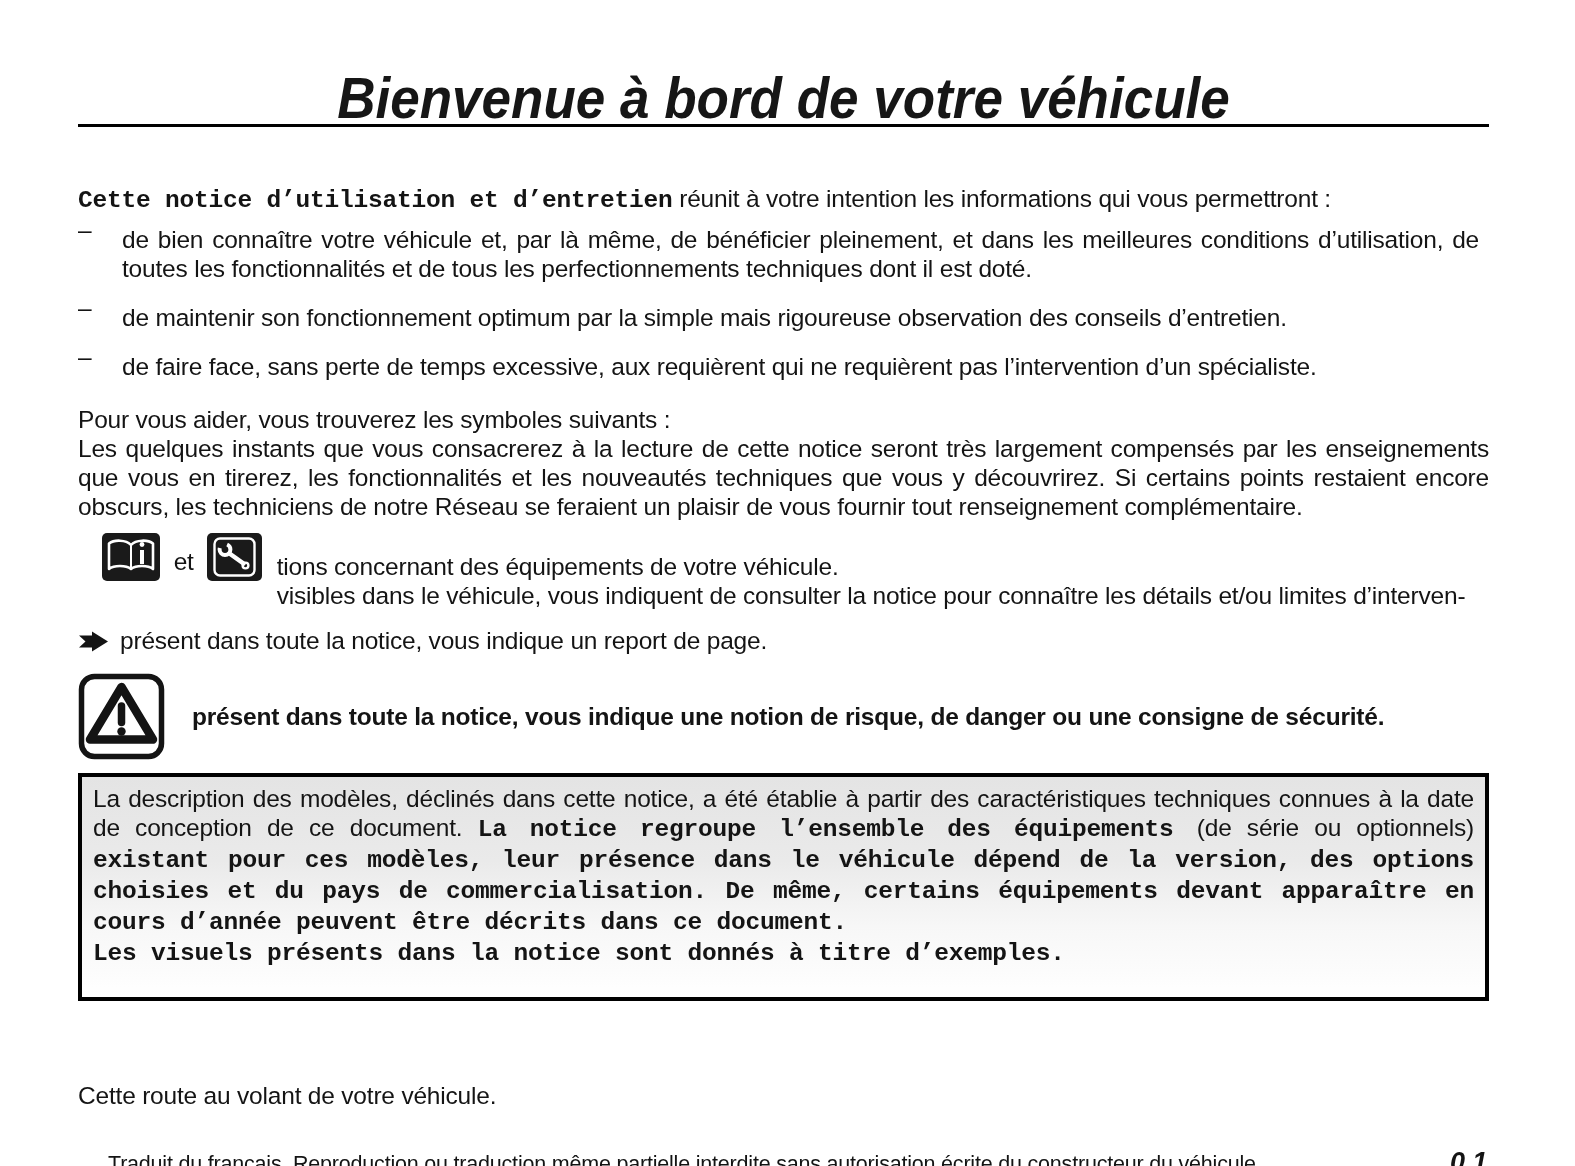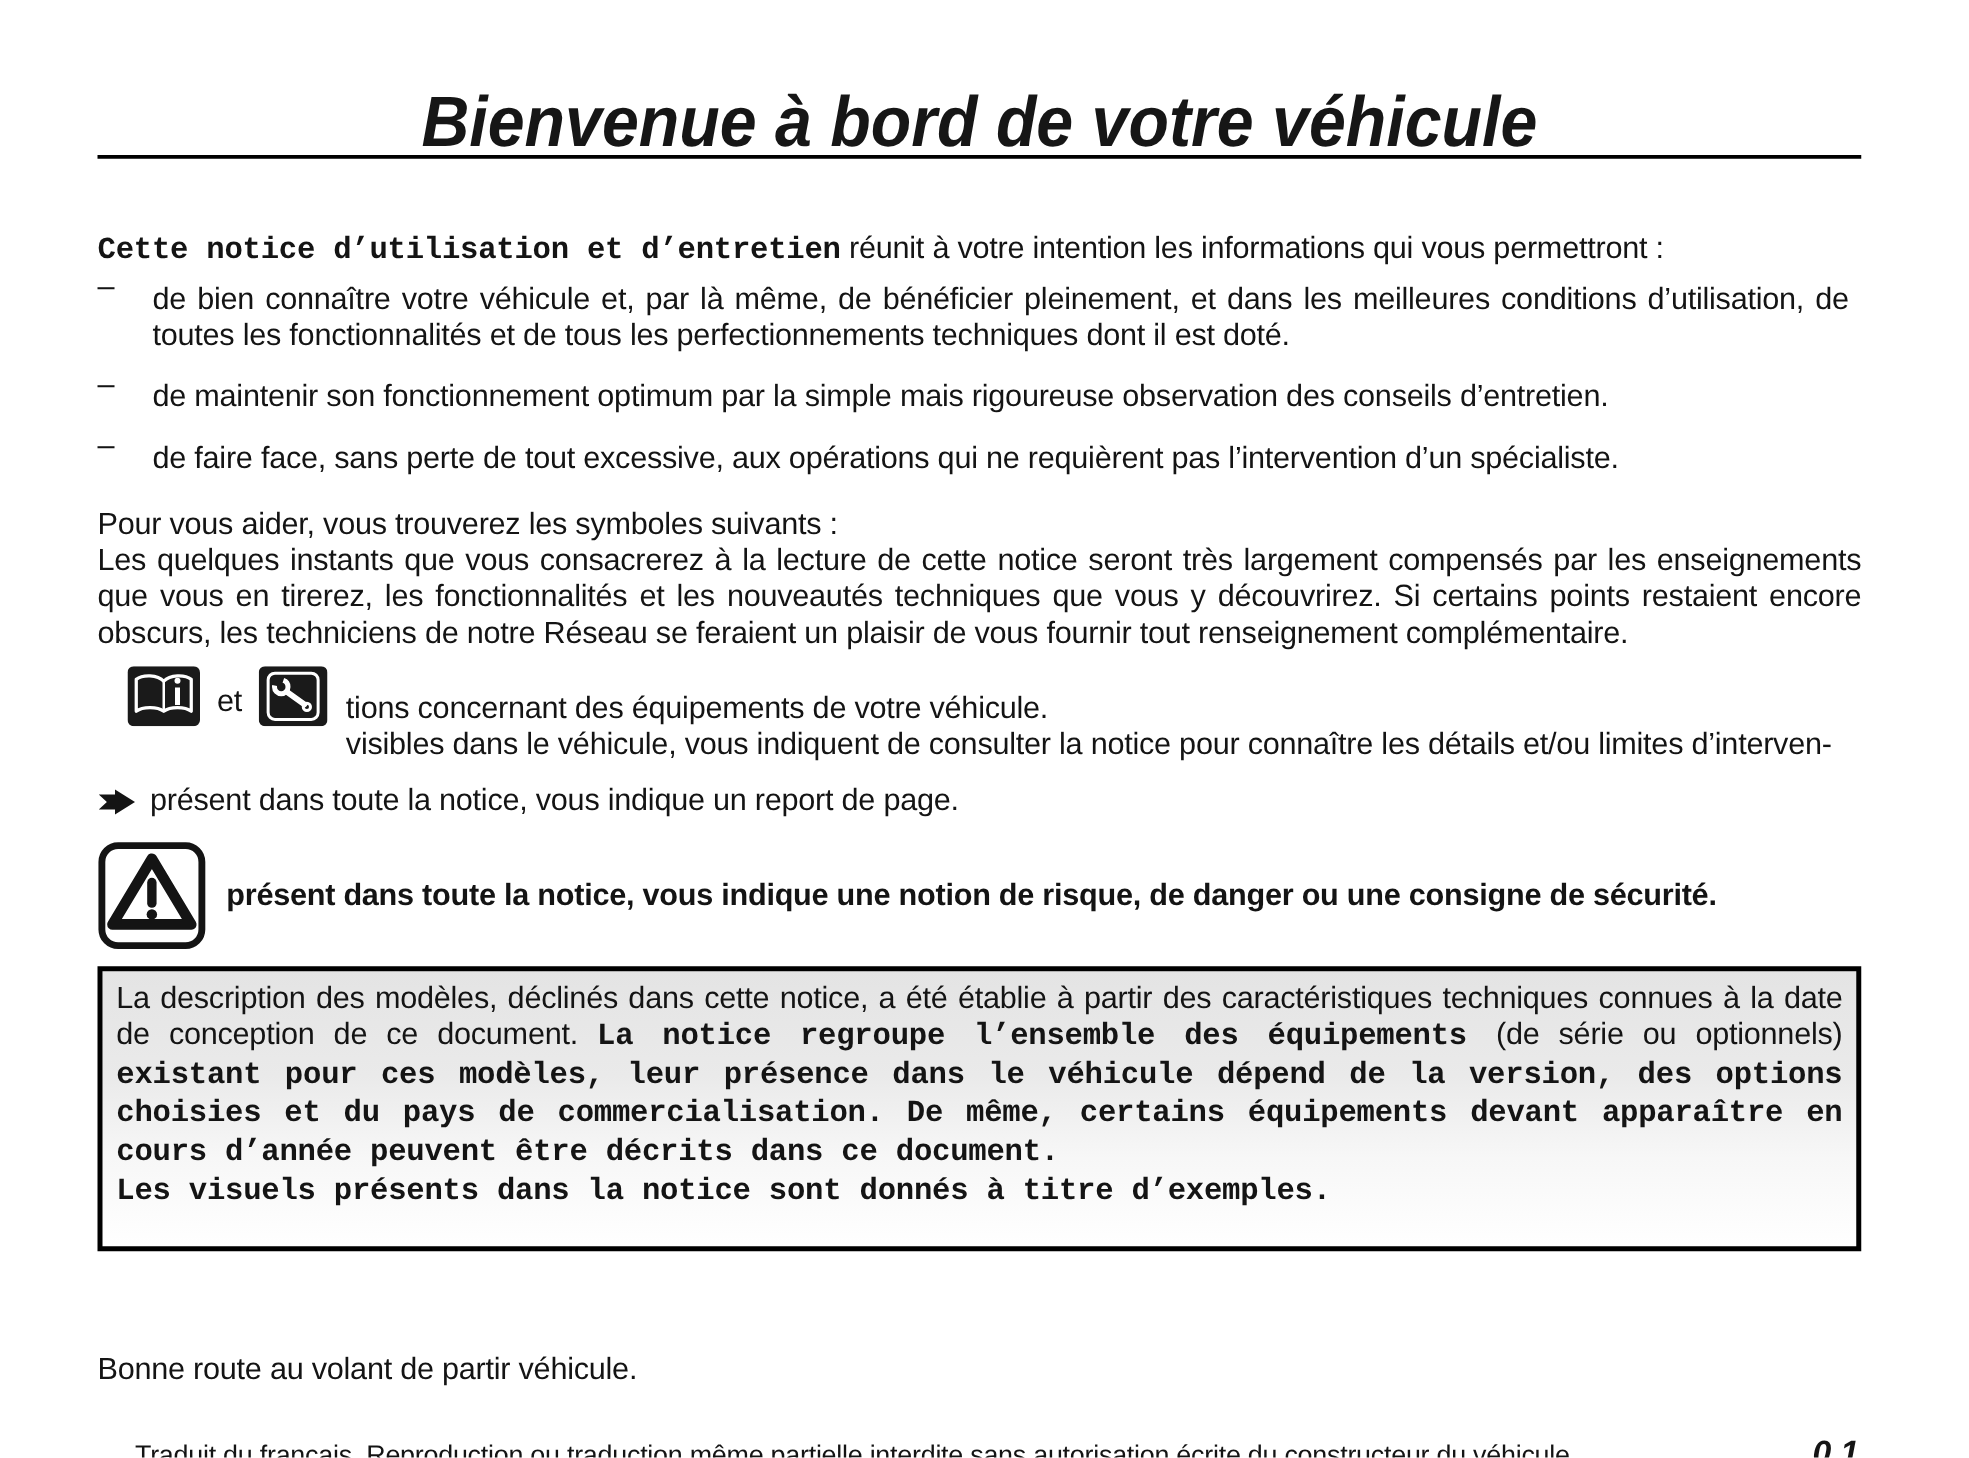--- a/index.html
+++ b/index.html
@@ -43,21 +43,21 @@
   .symbols-row { display: flex; align-items: flex-start; margin-top: 10px; justify-content: center; }
   .sym-book { flex: none; margin-top: 2px; }
   .sym-sep { flex: none; margin: 16px 13px 0 14px; }
   .sym-wrench { flex: none; margin-top: 2px; }
   .sym-desc { margin-left: 15px; margin-top: 21px; }
   .sym-desc div { margin: 0; }
   
   .arrow-row { display: flex; align-items: center; gap: 11px; margin-top: 16px; }
   .arrow-row svg { flex: none; margin-top: 2px; }
   
-  .warning-row { display: flex; align-items: center; gap: 16px; margin-top: 18px; }
+  .warning-row { display: flex; align-items: center; gap: 27px; margin-top: 18px; }
   .warning-row svg { flex: none; }
   .warning-row .wtext { font-weight: bold; }
   
   .notice-box {
     margin-top: 13px;
     border: 4px solid #000;
     box-sizing: border-box;
     height: 228px;
     padding: 7px 11px;
     text-align: justify;
@@ -91,21 +91,21 @@
       <div class="bullet">
         <span class="dash">–</span>
         <p class="btext">de bien connaître votre véhicule et, par là même, de bénéficier pleinement, et dans les meilleures conditions d’utilisation, de toutes les fonctionnalités et de tous les perfectionnements techniques dont il est doté.</p>
       </div>
       <div class="bullet">
         <span class="dash">–</span>
         <p class="btext">de maintenir son fonctionnement optimum par la simple mais rigoureuse observation des conseils d’entretien.</p>
       </div>
       <div class="bullet">
         <span class="dash">–</span>
-        <p class="btext">de faire face, sans perte de tout excessive, aux opérations qui ne requièrent pas l’intervention d’un spécialiste.</p>
+        <p class="btext">de faire face, sans perte de temps excessive, aux requièrent qui ne requièrent pas l’intervention d’un spécialiste.</p>
       </div>
 
       <p class="para helper">Pour vous aider, vous trouverez les symboles suivants :</p>
       <p class="para">Les quelques instants que vous consacrerez à la lecture de cette notice seront très largement compensés par les enseignements que vous en tirerez, les fonctionnalités et les nouveautés techniques que vous y découvrirez. Si certains points restaient encore obscurs, les techniciens de notre Réseau se feraient un plaisir de vous fournir tout renseignement complémentaire.</p>
     </section>
 
     <section class="symbols-row">
       <svg class="sym-book" width="58" height="48" viewBox="0 0 58 48">
         <rect width="58" height="48" rx="5" fill="#1a1a1a"></rect>
         <path d="M29 12 C24 6.5, 12 6.5, 7 10.5 L7 36 C12 32, 24 32, 29 36 C34 32, 46 32, 51 36 L51 10.5 C46 6.5, 34 6.5, 29 12 Z" fill="none" stroke="#ffffff" stroke-width="2.6" stroke-linejoin="round"></path>
@@ -145,21 +145,21 @@
         <circle cx="43.5" cy="58.5" r="4.2" fill="#141414"></circle>
       </svg>
       <span class="wtext">présent dans toute la notice, vous indique une notion de risque, de danger ou une consigne de sécurité.</span>
     </section>
 
     <section class="notice-box">
       <span>La description des modèles, déclinés dans cette notice, a été établie à partir des caractéristiques techniques connues à la date de conception de ce document. </span><span class="b">La notice regroupe l’ensemble des équipements </span><span>(de série ou optionnels) </span><span class="b">existant pour ces modèles, leur présence dans le véhicule dépend de la version, des options choisies et du pays de commercialisation. De même, certains équipements devant apparaître en cours d’année peuvent être décrits dans ce document.</span><br>
       <span class="b">Les visuels présents dans la notice sont donnés à titre d’exemples.</span>
     </section>
 
-    <p class="closing">Bonne route au volant de partir véhicule.</p>
+    <p class="closing">Cette route au volant de votre véhicule.</p>
 
     <div class="footer-row">
       <span class="footnote">Traduit du français. Reproduction ou traduction même partielle interdite sans autorisation écrite du constructeur du véhicule.</span>
       <span class="page-num">0.1</span>
     </div>
 
   </div>
 </div>
 
 </body></html>

